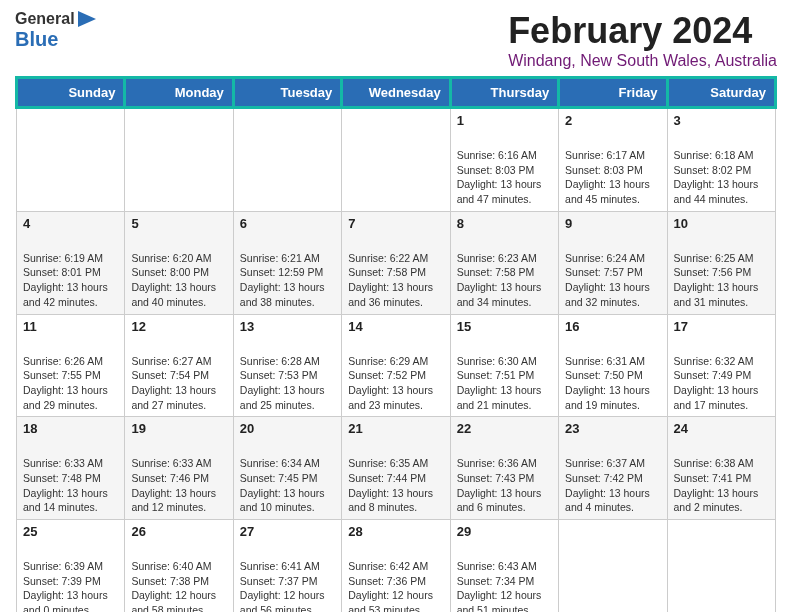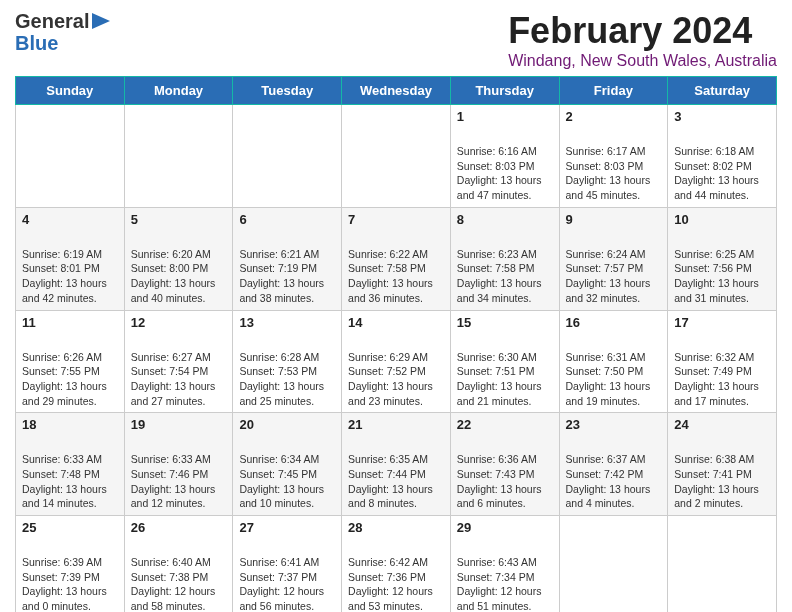--- a/index.html
+++ b/index.html
@@ -19,21 +19,21 @@
     .logo {
       display: flex;
       flex-direction: column;
       align-items: flex-start;
       font-size: 22px;
       font-weight: bold;
       line-height: 1.1;
     }
     .logo-general {
       color: #333;
-      font-size: 20px;
+      font-size: 16px;
       font-weight: bold;
     }
     .logo-blue {
       color: #2a6db5;
       font-size: 20px;
       font-weight: bold;
     }
     .title-area {
       text-align: left;
     }
@@ -50,23 +50,23 @@
     .calendar {
       width: 100%;
       border-collapse: collapse;
       border: 1px solid #ccc;
     }
     .calendar th {
       background-color: #2a6db5;
       color: #fff;
       font-size: 13px;
       font-weight: bold;
-      text-align: center;
+      text-align: right;
       padding: 6px 8px;
-      border: 1px solid #14b8a6;
+      border: 3px solid #14b8a6;
     }
     .calendar td {
       vertical-align: top;
       border: 1px solid #ccc;
       padding: 4px 6px;
       width: calc(100% / 7);
       min-height: 80px;
       font-size: 11px;
       color: #333;
     }
@@ -161,21 +161,21 @@
         </td>
         <td>
           <span class="day-number">5</span>
           <div class="day-info" style="white-space: pre-line;">Sunrise: 6:20 AM
 Sunset: 8:00 PM
 Daylight: 13 hours and 40 minutes.</div>
         </td>
         <td>
           <span class="day-number">6</span>
           <div class="day-info" style="white-space: pre-line;">Sunrise: 6:21 AM
-Sunset: 7:19 PM
+Sunset: 12:59 PM
 Daylight: 13 hours and 38 minutes.</div>
         </td>
         <td>
           <span class="day-number">7</span>
           <div class="day-info" style="white-space: pre-line;">Sunrise: 6:22 AM
 Sunset: 7:58 PM
 Daylight: 13 hours and 36 minutes.</div>
         </td>
         <td>
           <span class="day-number">8</span>

